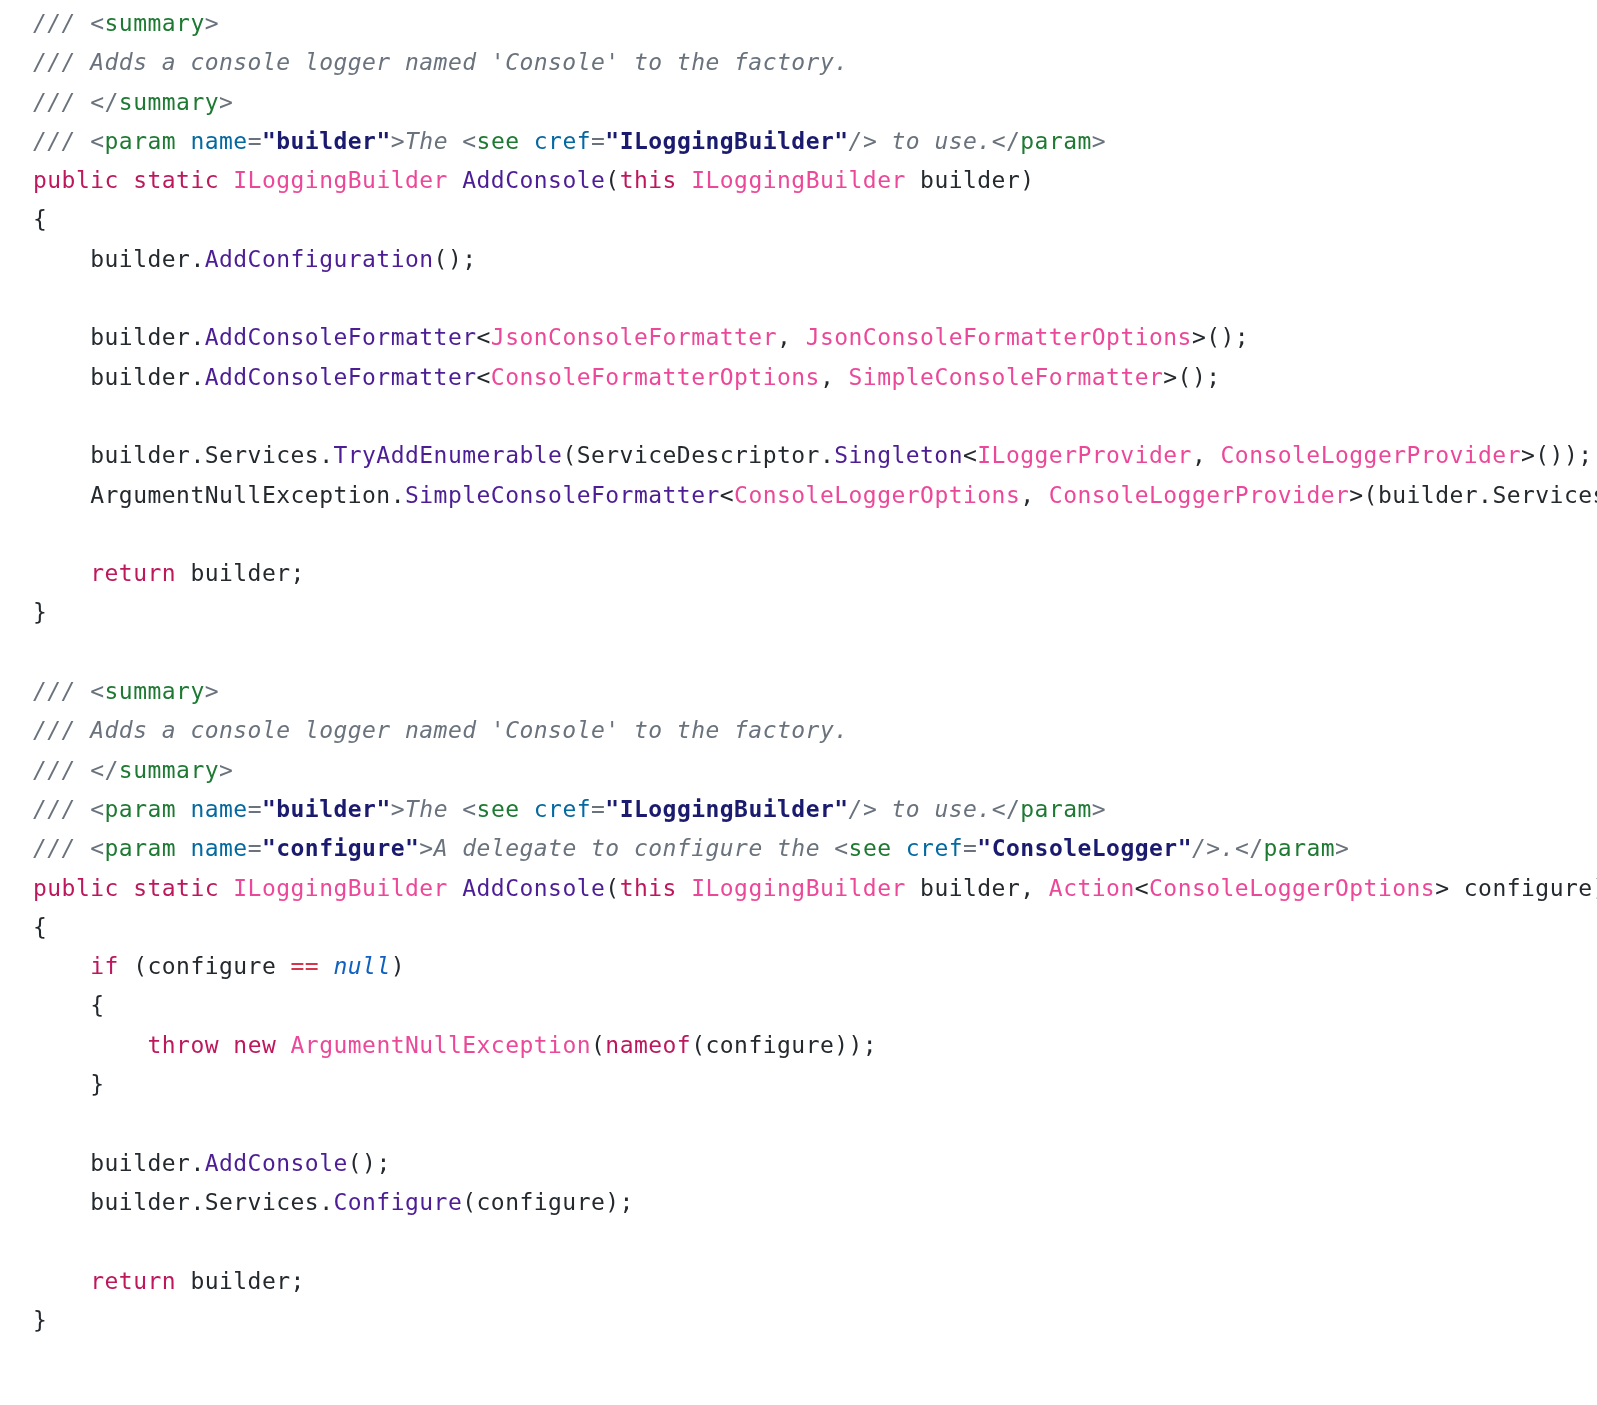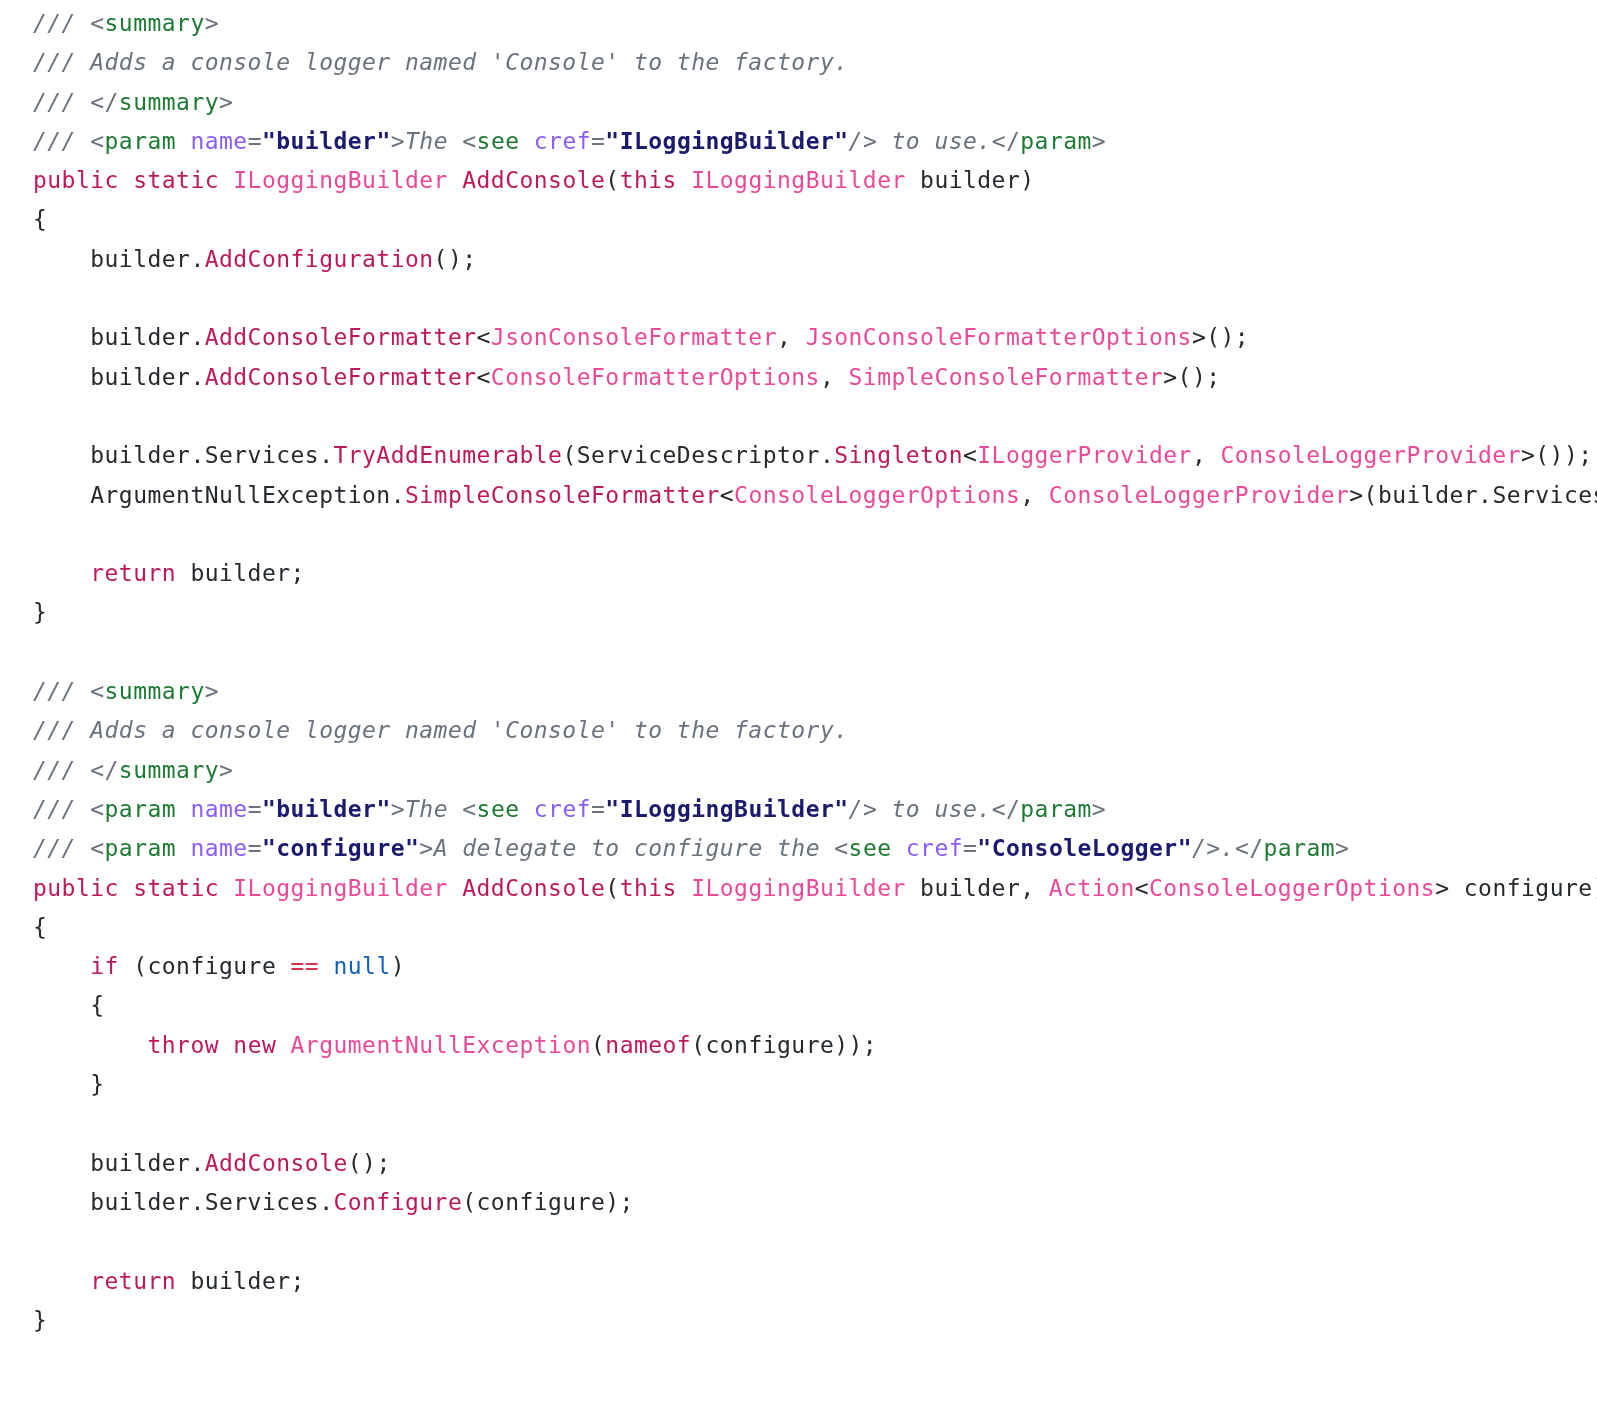--- a/index.html
+++ b/index.html
@@ -31,26 +31,26 @@
     letter-spacing: 0.02em;
   }
   .code-line.blank {
     
   }
   
   .t-plain   { color: #24292e; }
   .t-comment { color: #6a737d; font-style: italic; }
   .t-xmltag  { color: #1e7a33; }
   .t-xmlpunc { color: #6a737d; }
-  .t-xmlattr { color: #8b5cf6; }
+  .t-xmlattr { color: #0369a1; }
   .t-xmlval  { color: #1a1a6e; font-weight: bold; }
   .t-kw      { color: #be185d; }
-  .t-null    { color: #1060c0; }
+  .t-null    { color: #1060c0; font-style: italic; }
   .t-type    { color: #ec4899; }
-  .t-method  { color: #be185d; }
+  .t-method  { color: #4c1d95; }
   .t-op      { color: #d6344a; }
 </style>
 </head>
 <body>
 
 <div id="code-root">
     <div class="code-line"><span class="t-comment">/// </span><span class="t-xmlpunc">&lt;</span><span class="t-xmltag">summary</span><span class="t-xmlpunc">&gt;</span></div>
     <div class="code-line"><span class="t-comment">/// Adds a console logger named 'Console' to the factory.</span></div>
     <div class="code-line"><span class="t-comment">/// </span><span class="t-xmlpunc">&lt;/</span><span class="t-xmltag">summary</span><span class="t-xmlpunc">&gt;</span></div>
     <div class="code-line"><span class="t-comment">/// </span><span class="t-xmlpunc">&lt;</span><span class="t-xmltag">param</span><span class="t-comment"> </span><span class="t-xmlattr">name</span><span class="t-xmlpunc">=</span><span class="t-xmlval">"builder"</span><span class="t-comment">&gt;The </span><span class="t-xmlpunc">&lt;</span><span class="t-xmltag">see</span><span class="t-comment"> </span><span class="t-xmlattr">cref</span><span class="t-xmlpunc">=</span><span class="t-xmlval">"ILoggingBuilder"</span><span class="t-comment">/&gt; to use.</span><span class="t-xmlpunc">&lt;/</span><span class="t-xmltag">param</span><span class="t-xmlpunc">&gt;</span></div>

